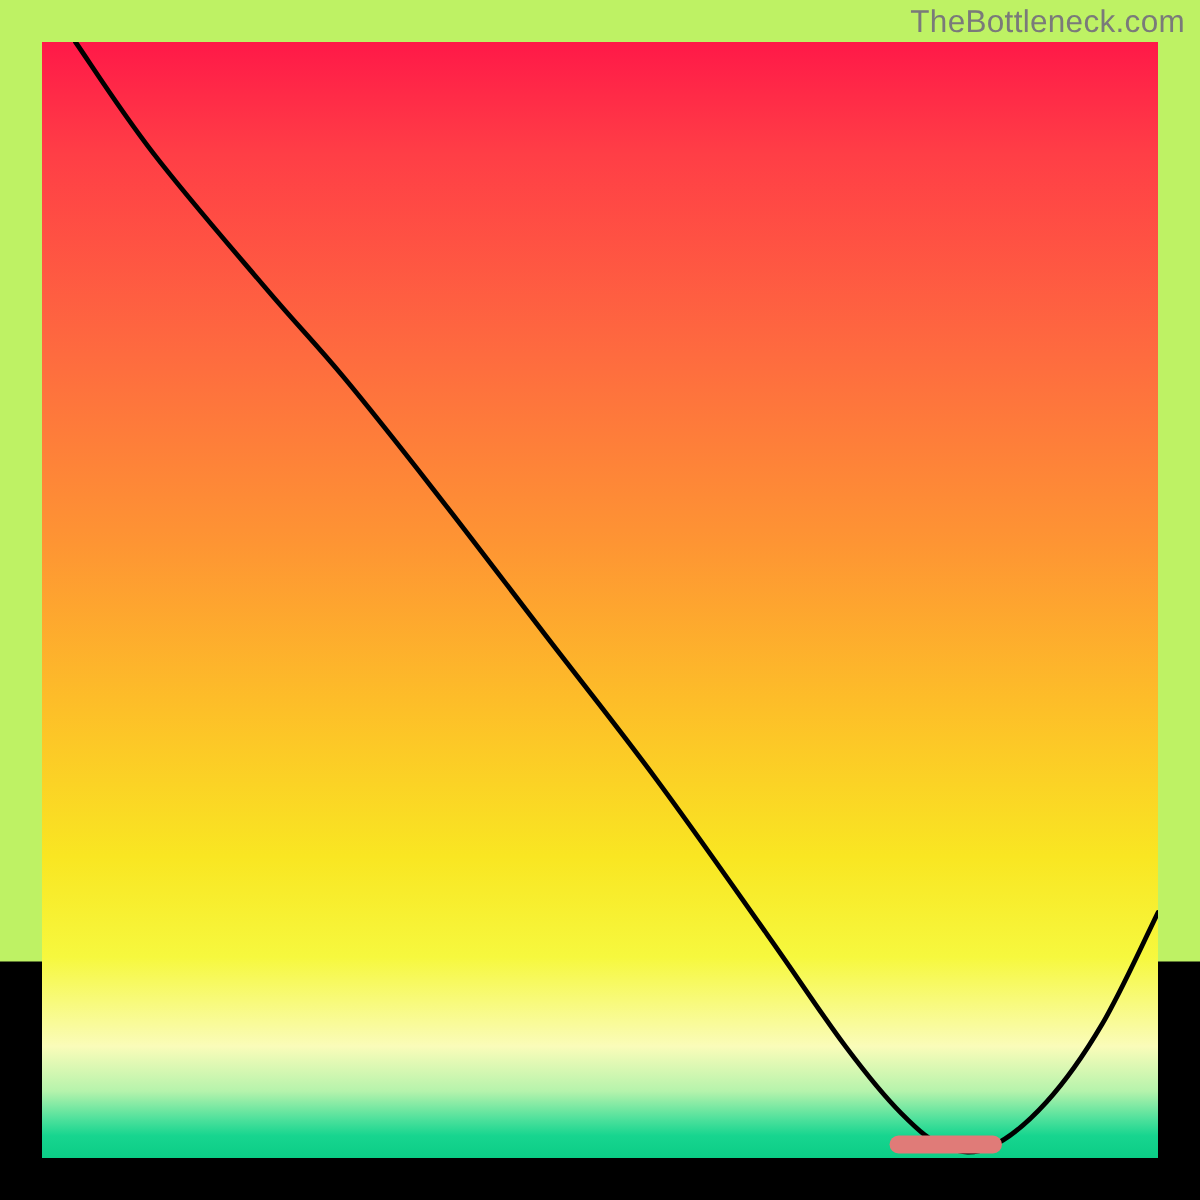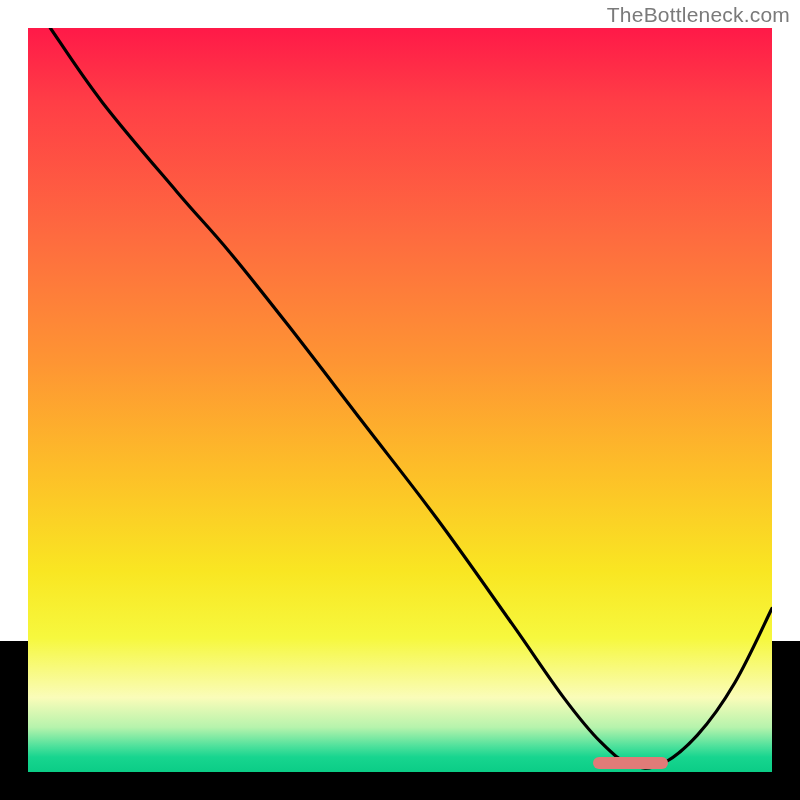--- a/index.html
+++ b/index.html
@@ -10,21 +10,21 @@
     background: #000;
     overflow: hidden;
     font-family: Arial, Helvetica, sans-serif;
   }
   .frame {
     position: absolute;
     left: 0;
     top: 0;
     width: 800px;
     height: 641px;
-    background: #ffffff;
+    background: #bef264;
   }
   .plot {
     position: absolute;
     left: 28px;
     top: 28px;
     width: 744px;
     height: 744px;
     
     background: linear-gradient(
       to bottom,

